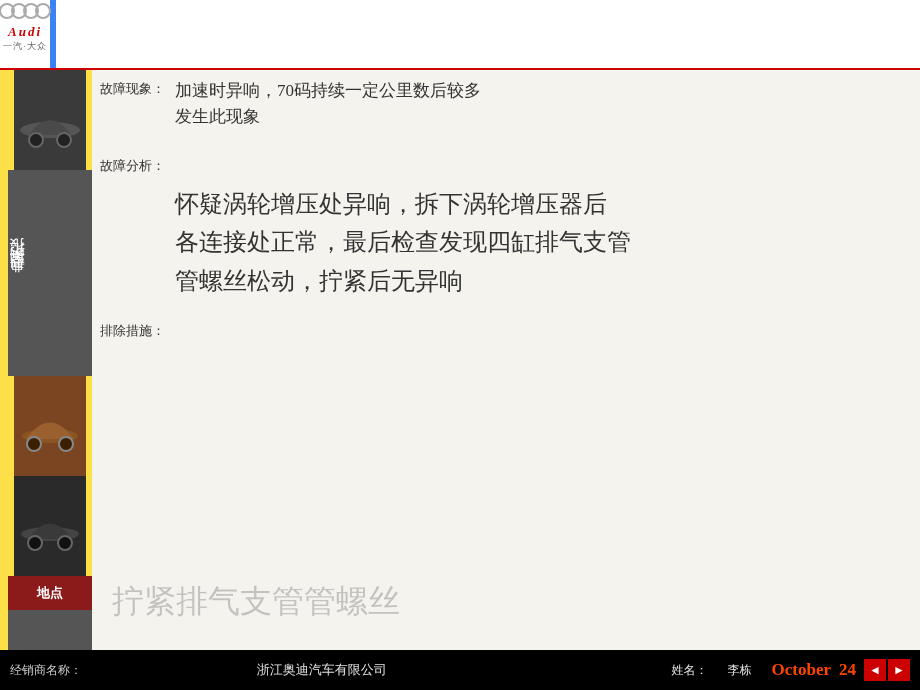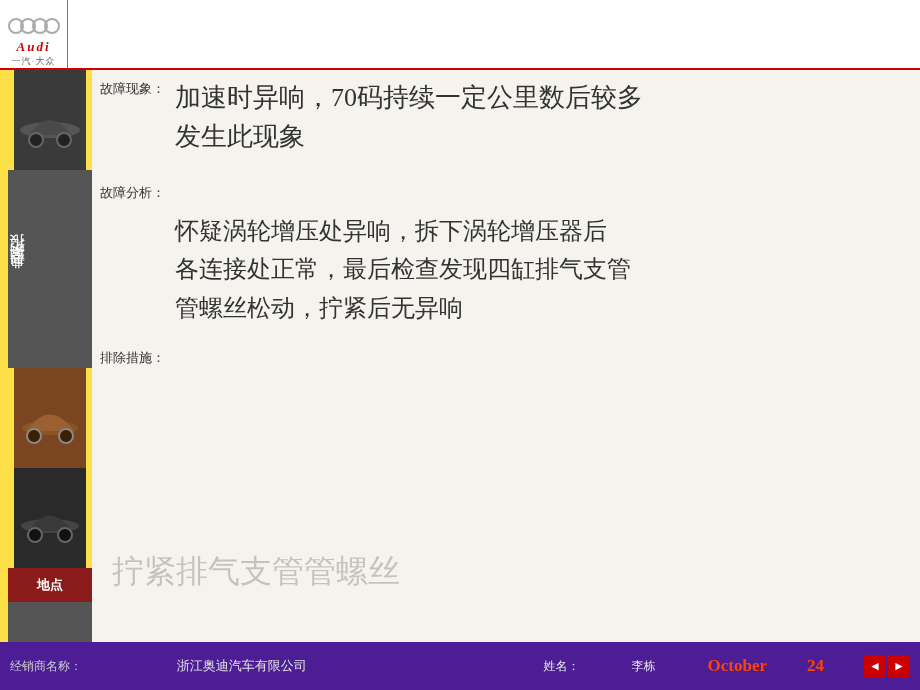--- a/index.html
+++ b/index.html
@@ -16,27 +16,27 @@
     
     .top-header {
       background: #ffffff;
       border-bottom: 2px solid #cc0000;
       display: flex;
       align-items: stretch;
       height: 70px;
       flex-shrink: 0;
     }
     .logo-area {
-      width: 68px;
+      width: 56px;
       background: #fff;
       display: flex;
       flex-direction: column;
       align-items: center;
-      justify-content: flex-end;
-      border-right: 1px solid #3b82f6;
+      justify-content: flex-start;
+      border-right: 6px solid #3b82f6;
       flex-shrink: 0;
     }
     .audi-text {
       font-size: 13px;
       font-weight: bold;
       color: #cc0000;
       letter-spacing: 2px;
       font-style: italic;
     }
     .faw-text {
@@ -130,45 +130,44 @@
       font-size: 13px;
       color: #333;
       width: 75px;
       flex-shrink: 0;
       padding-top: 2px;
     }
     .section-content {
       flex: 1;
     }
     .fault-text-large {
-      font-size: 26px;
+      font-size: 17px;
       color: #333;
       line-height: 1.5;
     }
     .analysis-content {
       font-size: 24px;
       color: #333;
       line-height: 1.6;
     }
 
     .remedy-section {
       display: flex;
       margin-top: 5px;
     }
 
     
     .bottom-bar {
-      height: 48px;
-      background: #4c1d95;
+      height: 40px;
+      background: #000000;
       display: flex;
       align-items: center;
       padding: 0 10px;
       flex-shrink: 0;
       position: relative;
-      gap: 32px;
     }
     .dealer-text {
       font-size: 12px;
       color: #e8e8e8;
       flex: 1;
     }
     .name-text {
       font-size: 12px;
       color: #e8e8e8;
       margin-right: 20px;
@@ -332,21 +331,21 @@
       </div>
 
       <div class="remedy-section" style="margin-top:20px;">
         <div class="section-label">排除措施：</div>
         <div class="section-content">
         </div>
       </div>
 
     </div>
 
-    <div style="position:absolute;bottom:48px;left:0;right:0;height:45px;display:flex;align-items:center;padding-left:20px;pointer-events:none;overflow:hidden;">
+    <div style="position:absolute;bottom:26px;left:0;right:0;height:45px;display:flex;align-items:center;padding-left:20px;pointer-events:none;overflow:hidden;">
       <div class="watermark-text" style="font-size:32px;color:rgba(0,0,0,0.2);white-space:nowrap;">拧紧排气支管管螺丝</div>
     </div>
   </div>
 </div>
 
 <div class="bottom-bar">
   <span class="dealer-text" style="font-size:12px;color:#ccc;margin-right:2px;">经销商名称：</span>
   <span class="dealer-text" style="font-size:13px;color:#e0e0e0;flex:0 0 auto;margin-right:40px;">浙江奥迪汽车有限公司</span>
   <span style="flex:1;"></span>
   <span class="name-text">姓名：</span>

